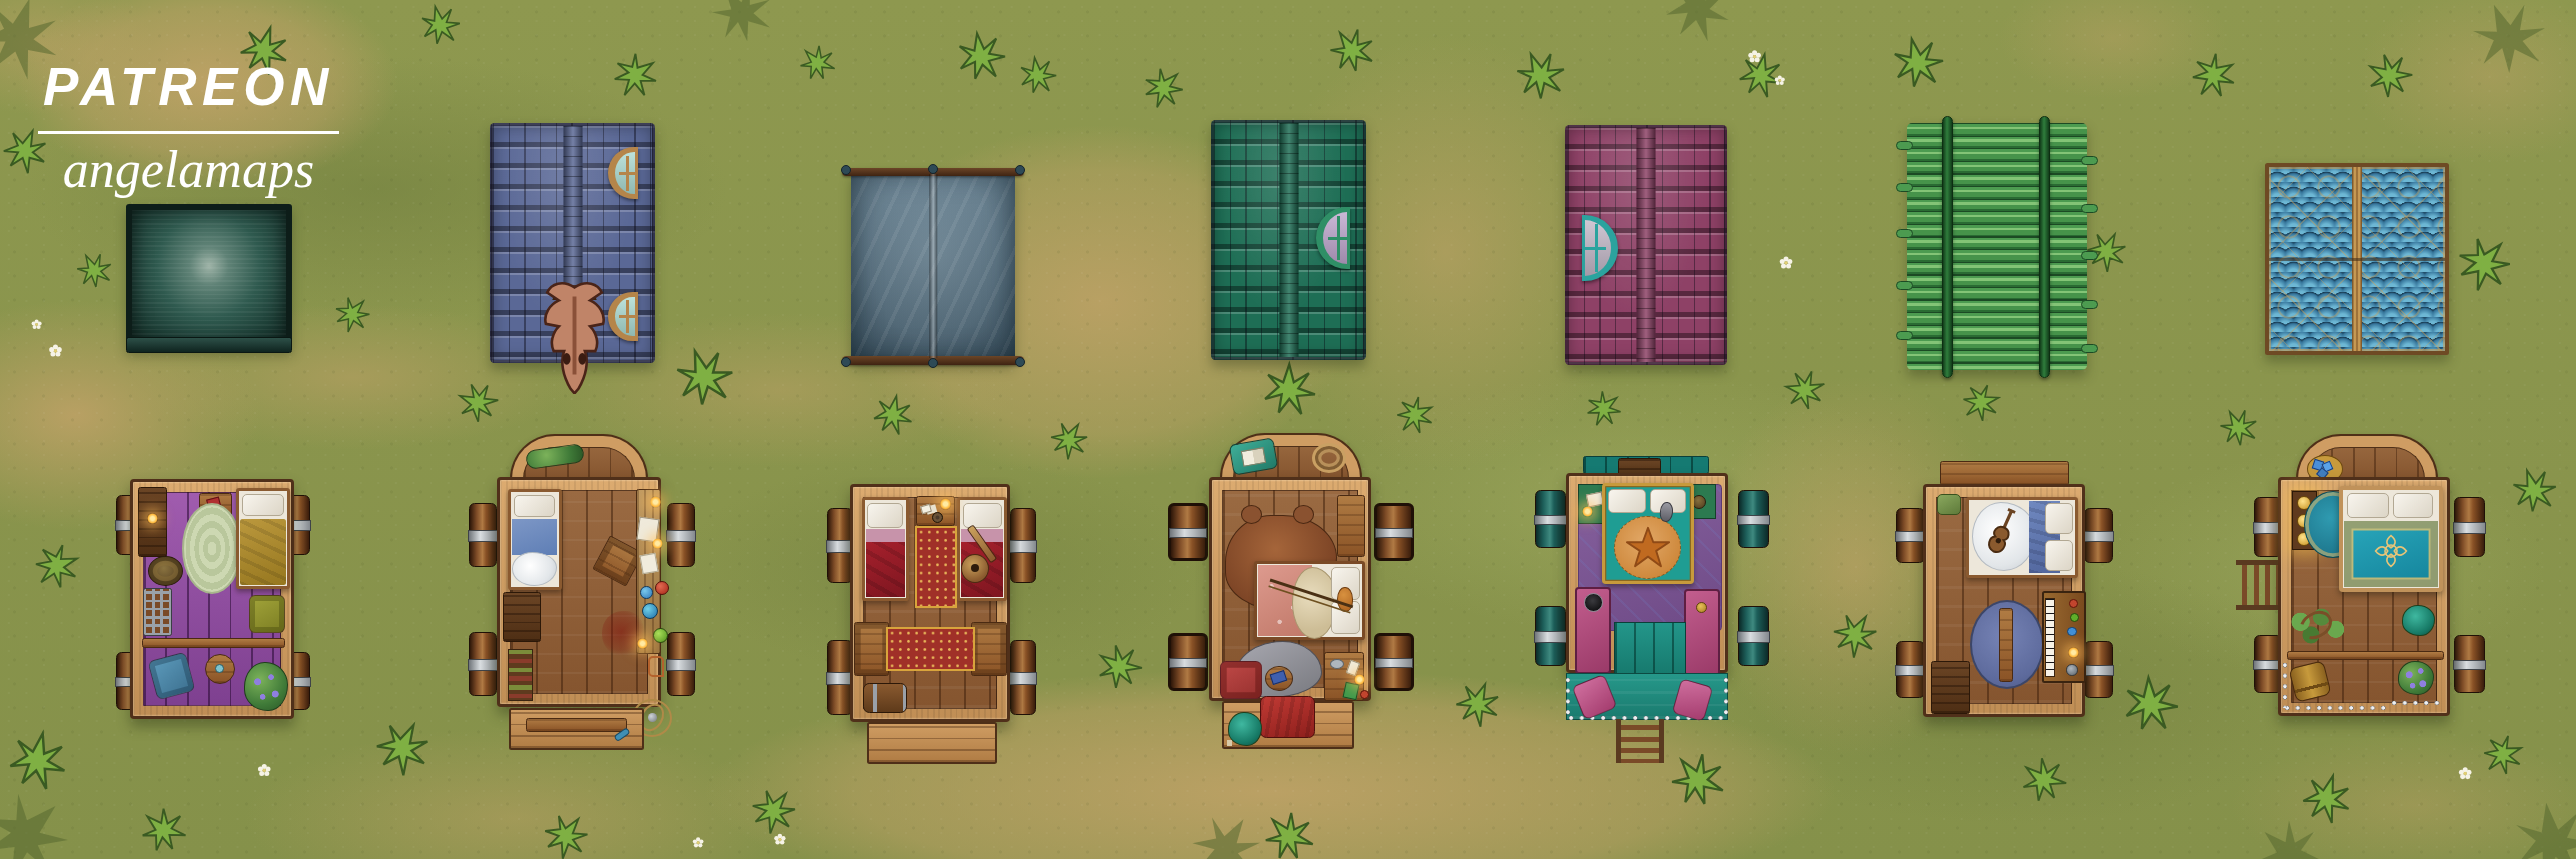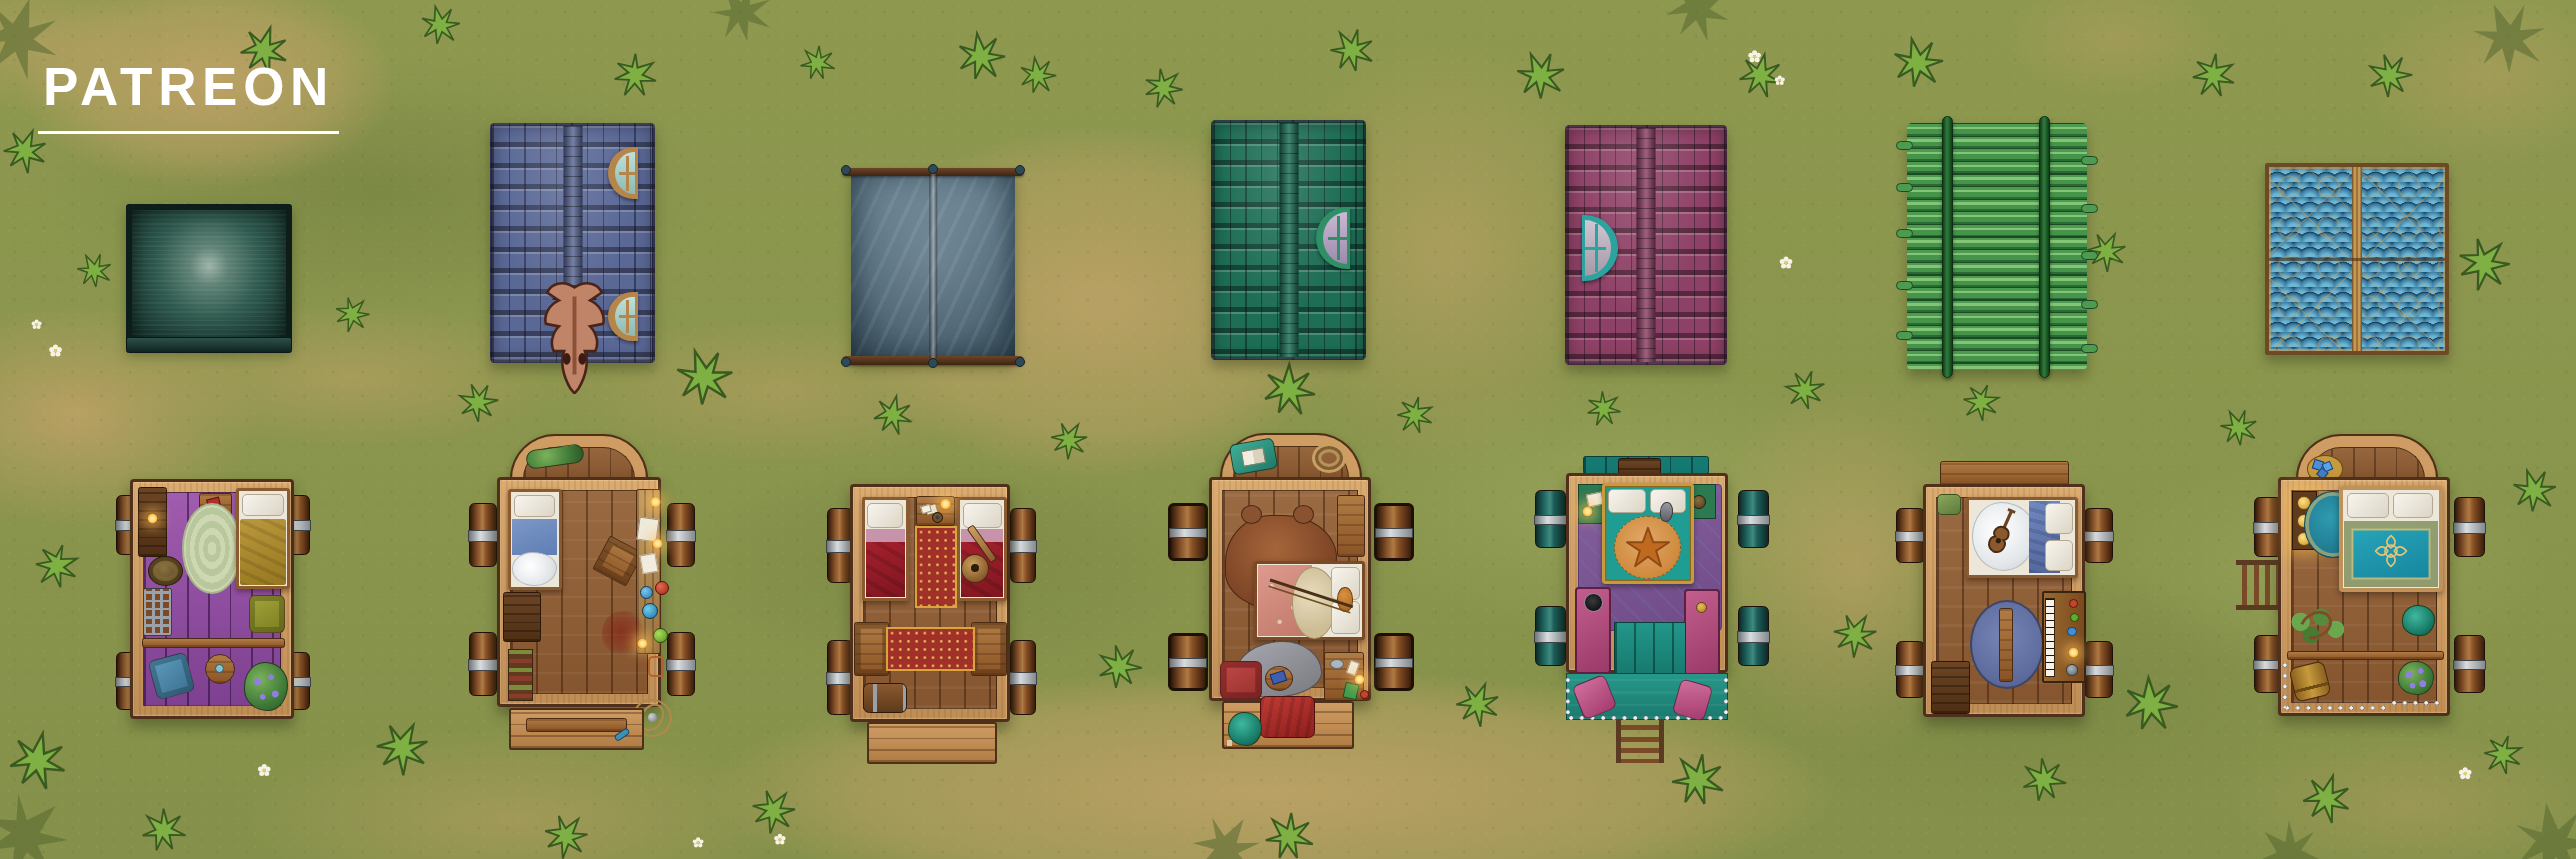--- a/index.html
+++ b/index.html
@@ -1,19 +1,19 @@
 <!DOCTYPE html>
 <html style="font-size:10px"><head>
 <meta charset="utf-8">
 <style>
   * { box-sizing: border-box; margin: 0; padding: 0; }
   html,body { width:2576px; height:859px; }
   body { font-family:"Liberation Sans", sans-serif; background:#85914a; overflow:hidden; }
   .abs, .wagon i, .roof i { position:absolute; display:block; }
-  #map { position:relative; width:2576px; height:859px; overflow:hidden; }
+  #map { position:relative; width:2576px; height:859px; overflow:hidden;font-style:italic; }
 
   
   #ground { position:absolute; inset:0;
     background-image:
       radial-gradient(circle, rgba(255,255,255,.05) 0.6px, transparent 1.3px),
       radial-gradient(circle, rgba(60,72,30,.09) 1.3px, transparent 1.9px),
       radial-gradient(264px 151px at 208px 82px,  rgba(196,163,105,.85), rgba(196,163,105,.45) 48%, transparent 72%),
       radial-gradient(164px 101px at 38px 44px,    rgba(196,163,105,.5), transparent 70%),
       radial-gradient(264px 164px at 75px 415px,  rgba(196,163,105,.8), transparent 70%),
       radial-gradient(314px 101px at 352px 377px,  rgba(196,163,105,.5), transparent 72%),
@@ -228,20 +228,21 @@
     <use href="#daisy" transform="translate(2790,90)"></use>
       <use href="#daisy" transform="translate(2830,128) scale(.8)"></use>
     <use href="#daisy" transform="translate(2840,418)"></use>
       <use href="#daisy" transform="translate(1110,1340) scale(.85)"></use>
     <use href="#daisy" transform="translate(3920,1230)"></use>
   </svg>
 
   <div class="logo">
     <div class="brand-title">PATREON</div>
     <div class="brand-rule"></div>
+    <div class="brand-sub">angelamaps</div>
   </div>
 
   <div class="roof canvasroof" style="left:126px; top:204px; width:166px; height:145px;">
     <i class="lip"></i>
   </div>
 
   <div class="roof shin" style="left:490px; top:123px; width:165px; height:240px; --b:#5a6896;">
     <i class="ridge"></i>
     <i class="dorm dormL" style="--fr:#b5854a; --gl:#a7d8cf; right:14px; top:21.4px; width:30px; height:52px;">
         <u style="left:20%; right:0; top:50%; height:3.1px; margin-top:-1.3px;"></u>

